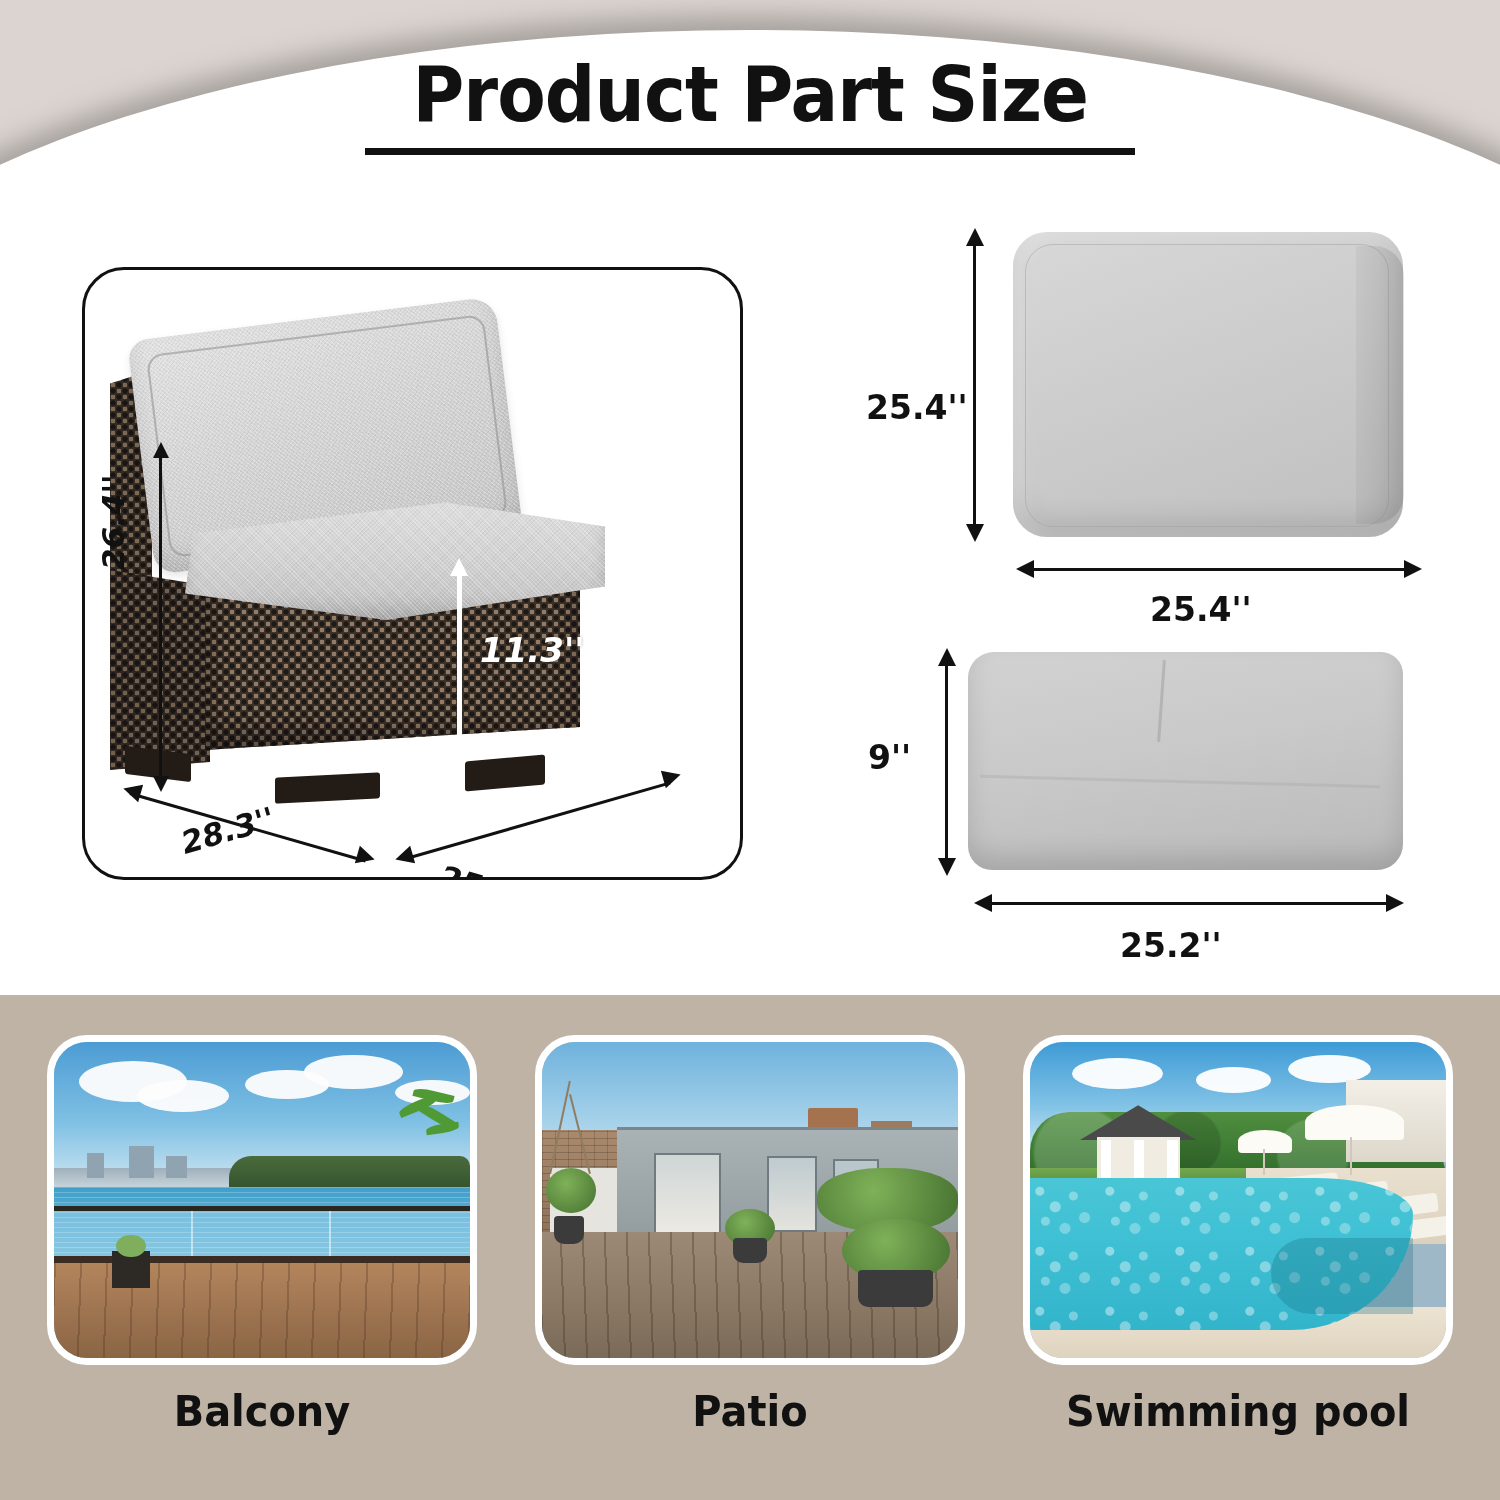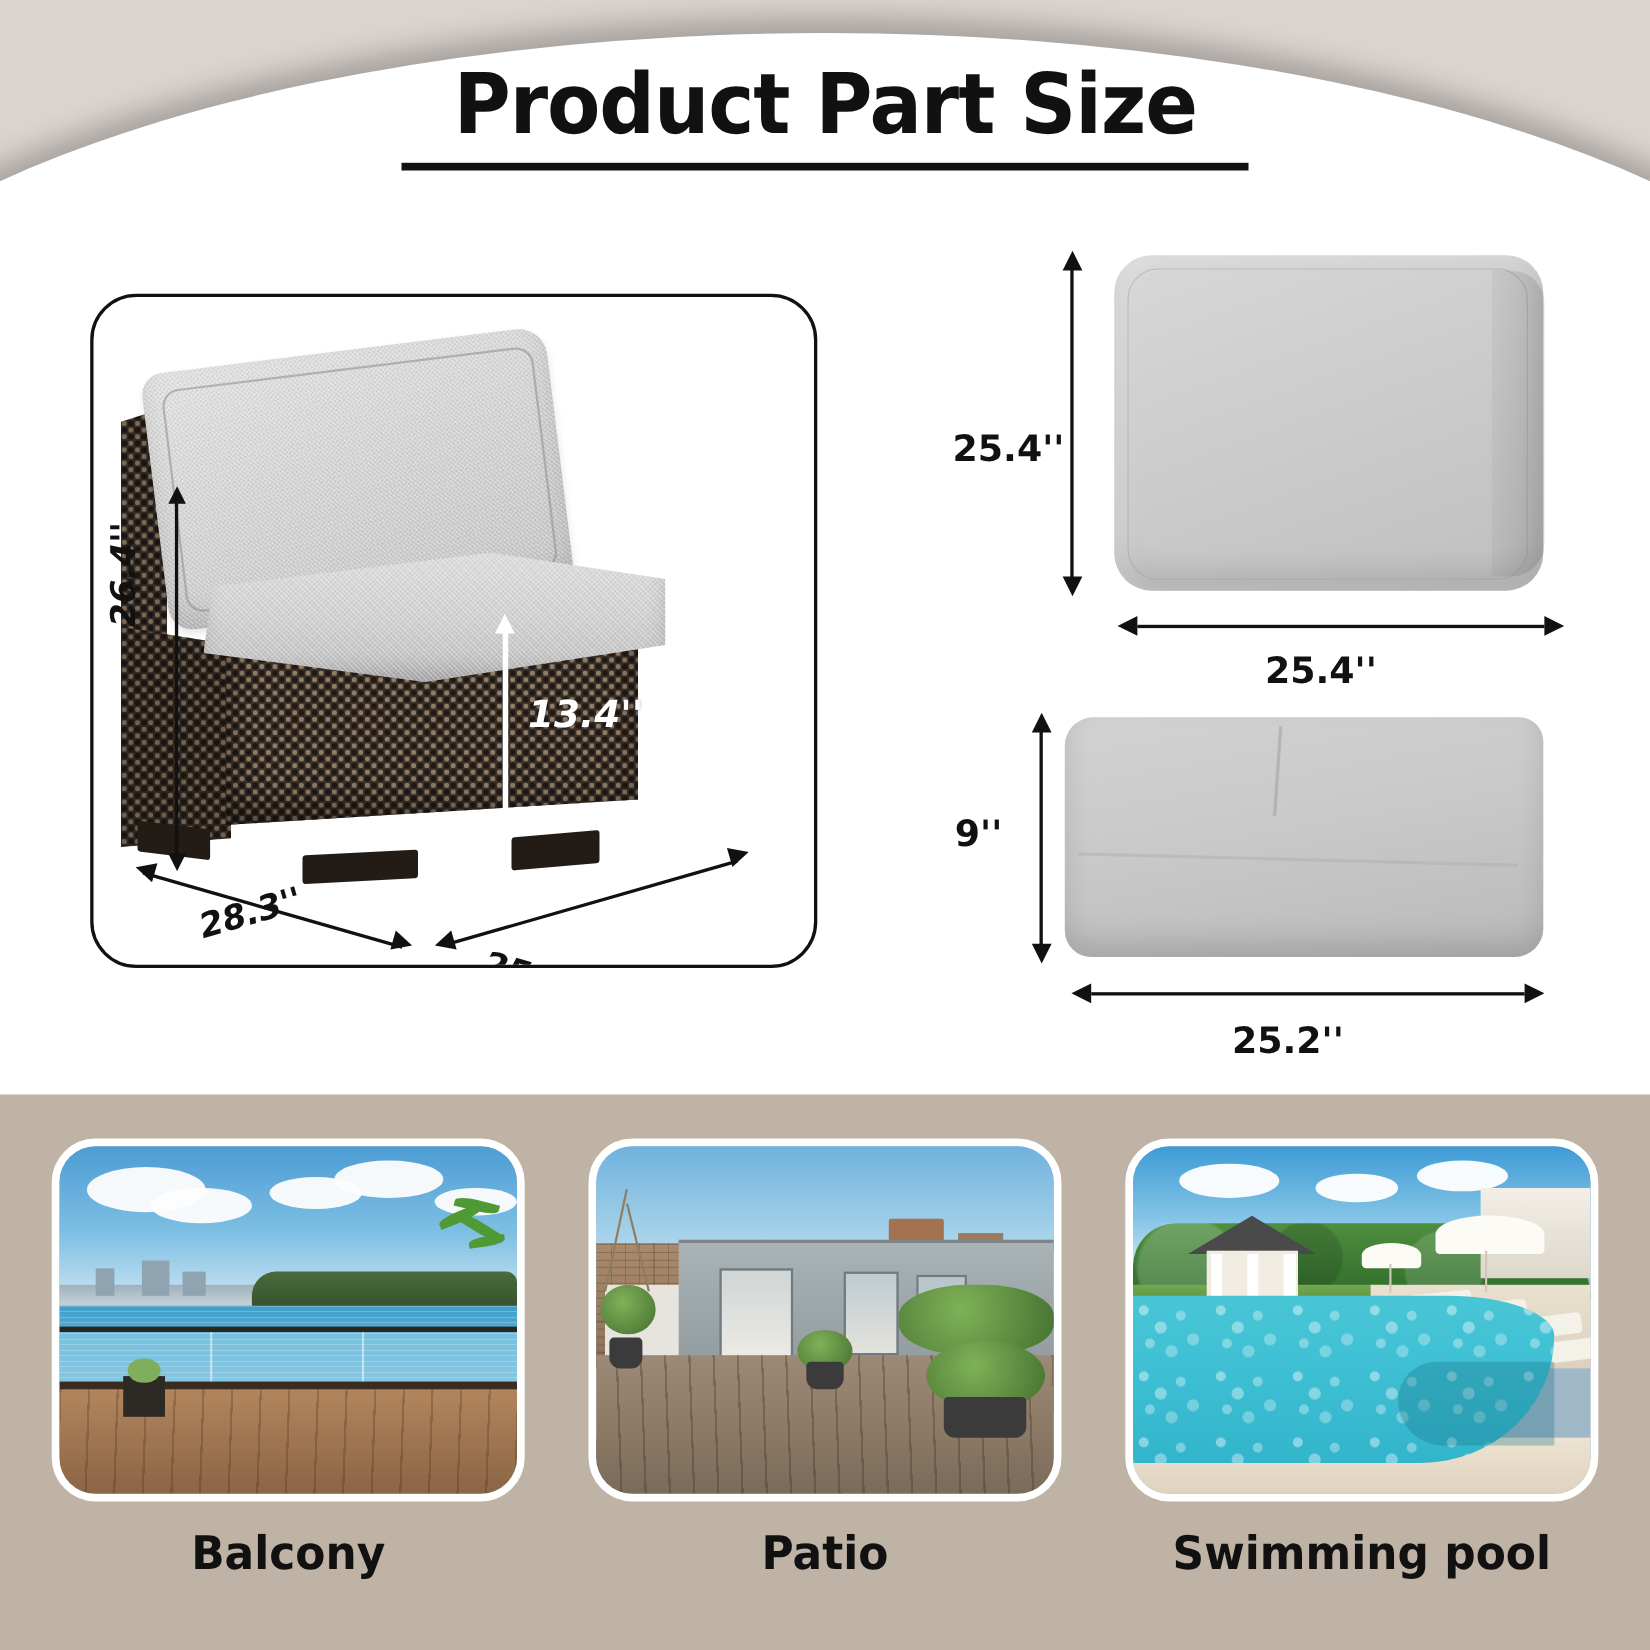--- a/index.html
+++ b/index.html
@@ -431,21 +431,21 @@
       <div class="foot" id="foot-r"></div>
 
       <div class="dim-line" id="dim-264-arrow"></div>
       <div id="dim-264-head-top"></div>
       <div id="dim-264-head-bot"></div>
       <div class="dim-label" id="dim-264-label">26.4''</div>
 
       <div id="dim-134-arrow"></div>
       <div id="dim-134-head-top"></div>
       <div id="dim-134-head-bot"></div>
-      <div class="dim-label" id="dim-134-label">13.4''</div>
+      <div class="dim-label" id="dim-134-label">11.3''</div>
 
       <div id="dim-283-line"></div>
       <div id="dim-283-head-l"></div>
       <div id="dim-283-head-r"></div>
       <div class="dim-label" id="dim-283-label">28.3''</div>
 
       <div id="dim-252-line"></div>
       <div id="dim-252-head-l"></div>
       <div id="dim-252-head-r"></div>
       <div class="dim-label" id="dim-252-label">25.2''</div>

